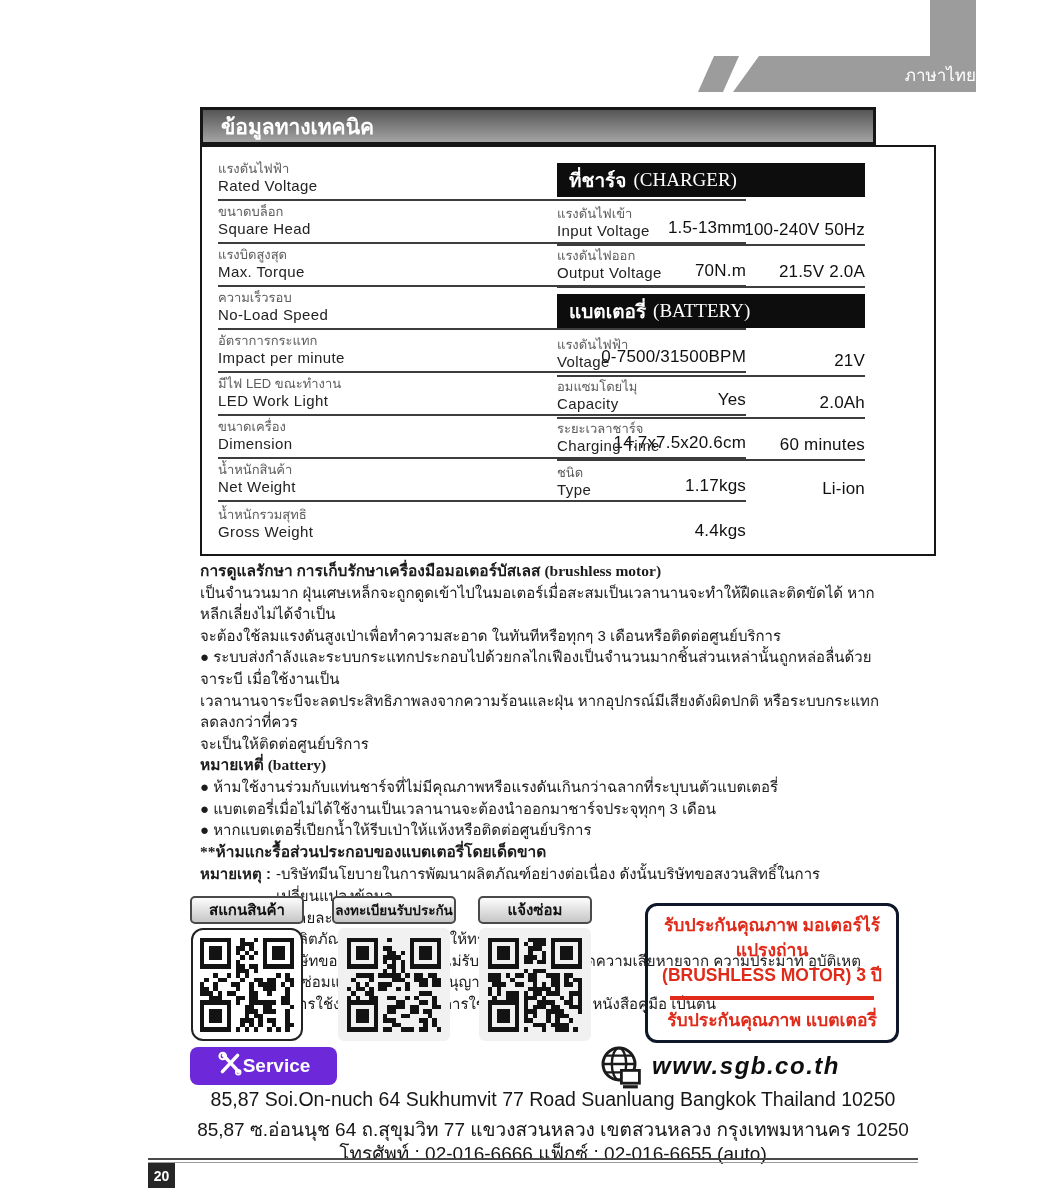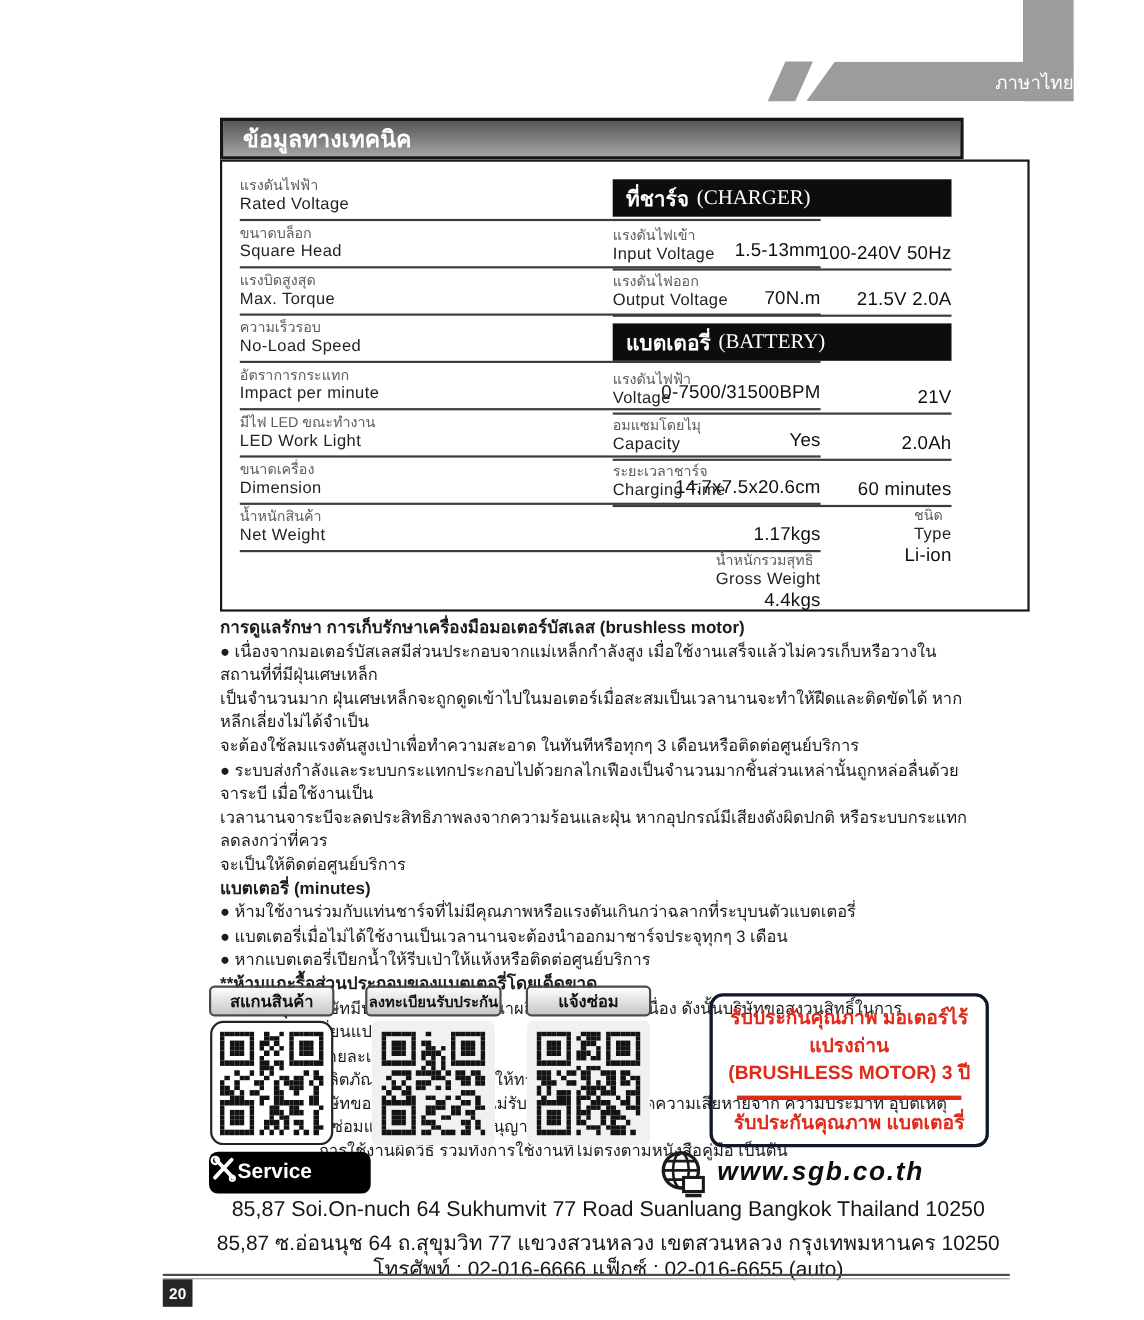--- a/index.html
+++ b/index.html
@@ -17,34 +17,34 @@
   
   .tech-title{position:absolute;left:200px;top:107px;width:676px;height:38px;box-sizing:border-box;
               border:3px solid #161616;background:linear-gradient(180deg,#565656,#a4a4a4);
               color:#fff;font-weight:bold;font-size:21px;display:flex;align-items:center;padding-left:18px;}
   .tech-box{position:absolute;left:200px;top:145px;width:736px;height:411px;box-sizing:border-box;
             border:2px solid #161616;background:#fff;}
   .col-left{position:absolute;left:16px;top:11px;width:528px;}
   .col-right{position:absolute;left:355px;top:16px;width:308px;}
   .spec-row{height:43px;display:flex;justify-content:space-between;align-items:flex-end;
             border-bottom:2px solid #3d3d3d;padding-bottom:4px;box-sizing:border-box;}
-  .spec-row.noline{border-bottom:none;flex-direction:column;}
+  .spec-row.noline{border-bottom:none;}
   .col-right .spec-row{height:42px;}
   .lbl-thai{font-size:13px;color:#5c5c5c;line-height:16px;}
   .lbl-eng{font-size:15px;color:#222;line-height:18px;letter-spacing:.4px;}
   .spec-value{font-size:17px;color:#101010;letter-spacing:.2px;white-space:nowrap;}
   .black-bar{height:34px;background:#0d0d0d;color:#fff;display:flex;align-items:center;
              padding-left:12px;font-size:19px;margin-bottom:7px;}
   .black-bar b{font-weight:bold;margin-right:7px;}
   .black-bar .serif{font-family:"Liberation Serif",serif;font-weight:normal;font-size:19px;}
   .bar2{margin-top:6px;}
 
   
   .text-area{position:absolute;left:200px;top:560px;width:680px;font-size:15px;line-height:21.6px;color:#1c1c1c;}
-  .text-area .h{font-weight:bold;font-size:15.5px;}
+  .text-area .h{font-weight:bold;font-size:15.5px;font-family:Liberation Serif, serif;}
   .notes{display:flex;margin-top:1px;}
   .notes-label{width:76px;font-weight:bold;flex:none;}
   .ind1{margin-left:0;} .ind2{margin-left:14px;}
 
   
   .qr-block{position:absolute;top:896px;text-align:left;}
   .qr-label{height:28px;border:2px solid #4a4a4a;border-radius:5px;box-sizing:border-box;
             background:linear-gradient(#fdfdfd,#c6c6c6);display:flex;align-items:center;justify-content:center;
             font-weight:bold;font-size:15px;color:#111;}
   .qr-label.serif{font-family:Liberation Serif, serif;}
@@ -57,22 +57,22 @@
 
   
   .warranty{position:absolute;left:645px;top:903px;width:254px;height:140px;box-sizing:border-box;
             border:3px solid #0f172a;border-radius:12px;color:#e02a1a;text-align:center;
             font-weight:bold;padding-top:7px;}
   .warranty .l{font-size:17.5px;line-height:25px;}
   .warranty .divider{height:4px;background:#e02a1a;margin:8px 22px;}
   .warranty .l4{display:flex;justify-content:center;gap:34px;font-size:17.5px;line-height:25px;}
 
   
-  .service{position:absolute;left:190px;top:1047px;width:147px;height:38px;background:#000000;border-radius:8px;
-           display:flex;align-items:center;color:#fff;font-weight:bold;font-size:19px;}
+  .service{position:absolute;left:190px;top:1047px;width:147px;height:38px;background:#6d28d9;border-radius:8px;
+           display:flex;align-items:center;justify-content:center;color:#fff;font-weight:bold;font-size:19px;}
   .globe{position:absolute;left:597px;top:1044px;}
   .website{position:absolute;left:652px;top:1052px;font-size:24px;font-weight:bold;font-style:italic;
            letter-spacing:1.5px;color:#0e0e0e;}
   .addr{position:absolute;left:113px;width:880px;text-align:center;color:#161616;}
   .addr.a1{top:1088px;font-size:19.5px;}
   .addr.a2{top:1114px;font-size:19px;}
   .addr.a3{top:1138px;font-size:19px;}
   .bottom-rule{position:absolute;left:148px;top:1158px;width:770px;height:2px;
                border-top:2px solid #4a4a4a;border-bottom:1px solid #9a9a9a;}
   .page-num{position:absolute;left:148px;top:1163px;width:27px;height:25px;background:#262626;color:#fff;
@@ -210,27 +210,26 @@
             <div class="lbl-thai">ชนิด</div>
              <div class="lbl-eng">Type</div>
           </div>
         <div class="spec-value">Li-ion</div>
       </div>
     </div>
   </div>
 
   <div class="text-area">
     <div class="h">การดูแลรักษา การเก็บรักษาเครื่องมือมอเตอร์บัสเลส (brushless motor)</div>
-    <div>● เนื่องจากมอเตอร์บัสเลสมีส่วนประกอบจากแม่เหล็กกำลังสูง เมื่อใช้งานเสร็จแล้วไม่ควรเก็บหรือวางในสถานที่ที่มีฝุ่นเศษเหล็ก</div>
     <div>เป็นจำนวนมาก ฝุ่นเศษเหล็กจะถูกดูดเข้าไปในมอเตอร์เมื่อสะสมเป็นเวลานานจะทำให้ฝืดและติดขัดได้ หากหลีกเลี่ยงไม่ได้จำเป็น</div>
     <div>จะต้องใช้ลมแรงดันสูงเป่าเพื่อทำความสะอาด ในทันทีหรือทุกๆ 3 เดือนหรือติดต่อศูนย์บริการ</div>
     <div>● ระบบส่งกำลังและระบบกระแทกประกอบไปด้วยกลไกเฟืองเป็นจำนวนมากชิ้นส่วนเหล่านั้นถูกหล่อลื่นด้วยจาระบี เมื่อใช้งานเป็น</div>
     <div>เวลานานจาระบีจะลดประสิทธิภาพลงจากความร้อนและฝุ่น หากอุปกรณ์มีเสียงดังผิดปกติ หรือระบบกระแทกลดลงกว่าที่ควร</div>
     <div>จะเป็นให้ติดต่อศูนย์บริการ</div>
-    <div class="h">แบตเตอรี่ (minutes)</div>
+    <div class="h">หมายเหตี่ (battery)</div>
     <div>● ห้ามใช้งานร่วมกับแท่นชาร์จที่ไม่มีคุณภาพหรือแรงดันเกินกว่าฉลากที่ระบุบนตัวแบตเตอรี่</div>
     <div>● แบตเตอรี่เมื่อไม่ได้ใช้งานเป็นเวลานานจะต้องนำออกมาชาร์จประจุทุกๆ 3 เดือน</div>
     <div>● หากแบตเตอรี่เปียกน้ำให้รีบเป่าให้แห้งหรือติดต่อศูนย์บริการ</div>
     <div class="h">**ห้ามแกะรื้อส่วนประกอบของแบตเตอรี่โดยเด็ดขาด</div>
     <div class="notes">
       <div class="notes-label">หมายเหตุ :</div>
       <div>
         <div class="ind1">-บริษัทมีนโยบายในการพัฒนาผลิตภัณฑ์อย่างต่อเนื่อง ดังนั้นบริษัทขอสงวนสิทธิ์ในการเปลี่ยนแปลงข้อมูล</div>
         <div class="ind2">รายละเอียดและชิ้นส่วน</div>
         <div class="ind2">ผลิตภัณฑ์โดยไม่ต้องแจ้งให้ทราบล่วงหน้า</div>

